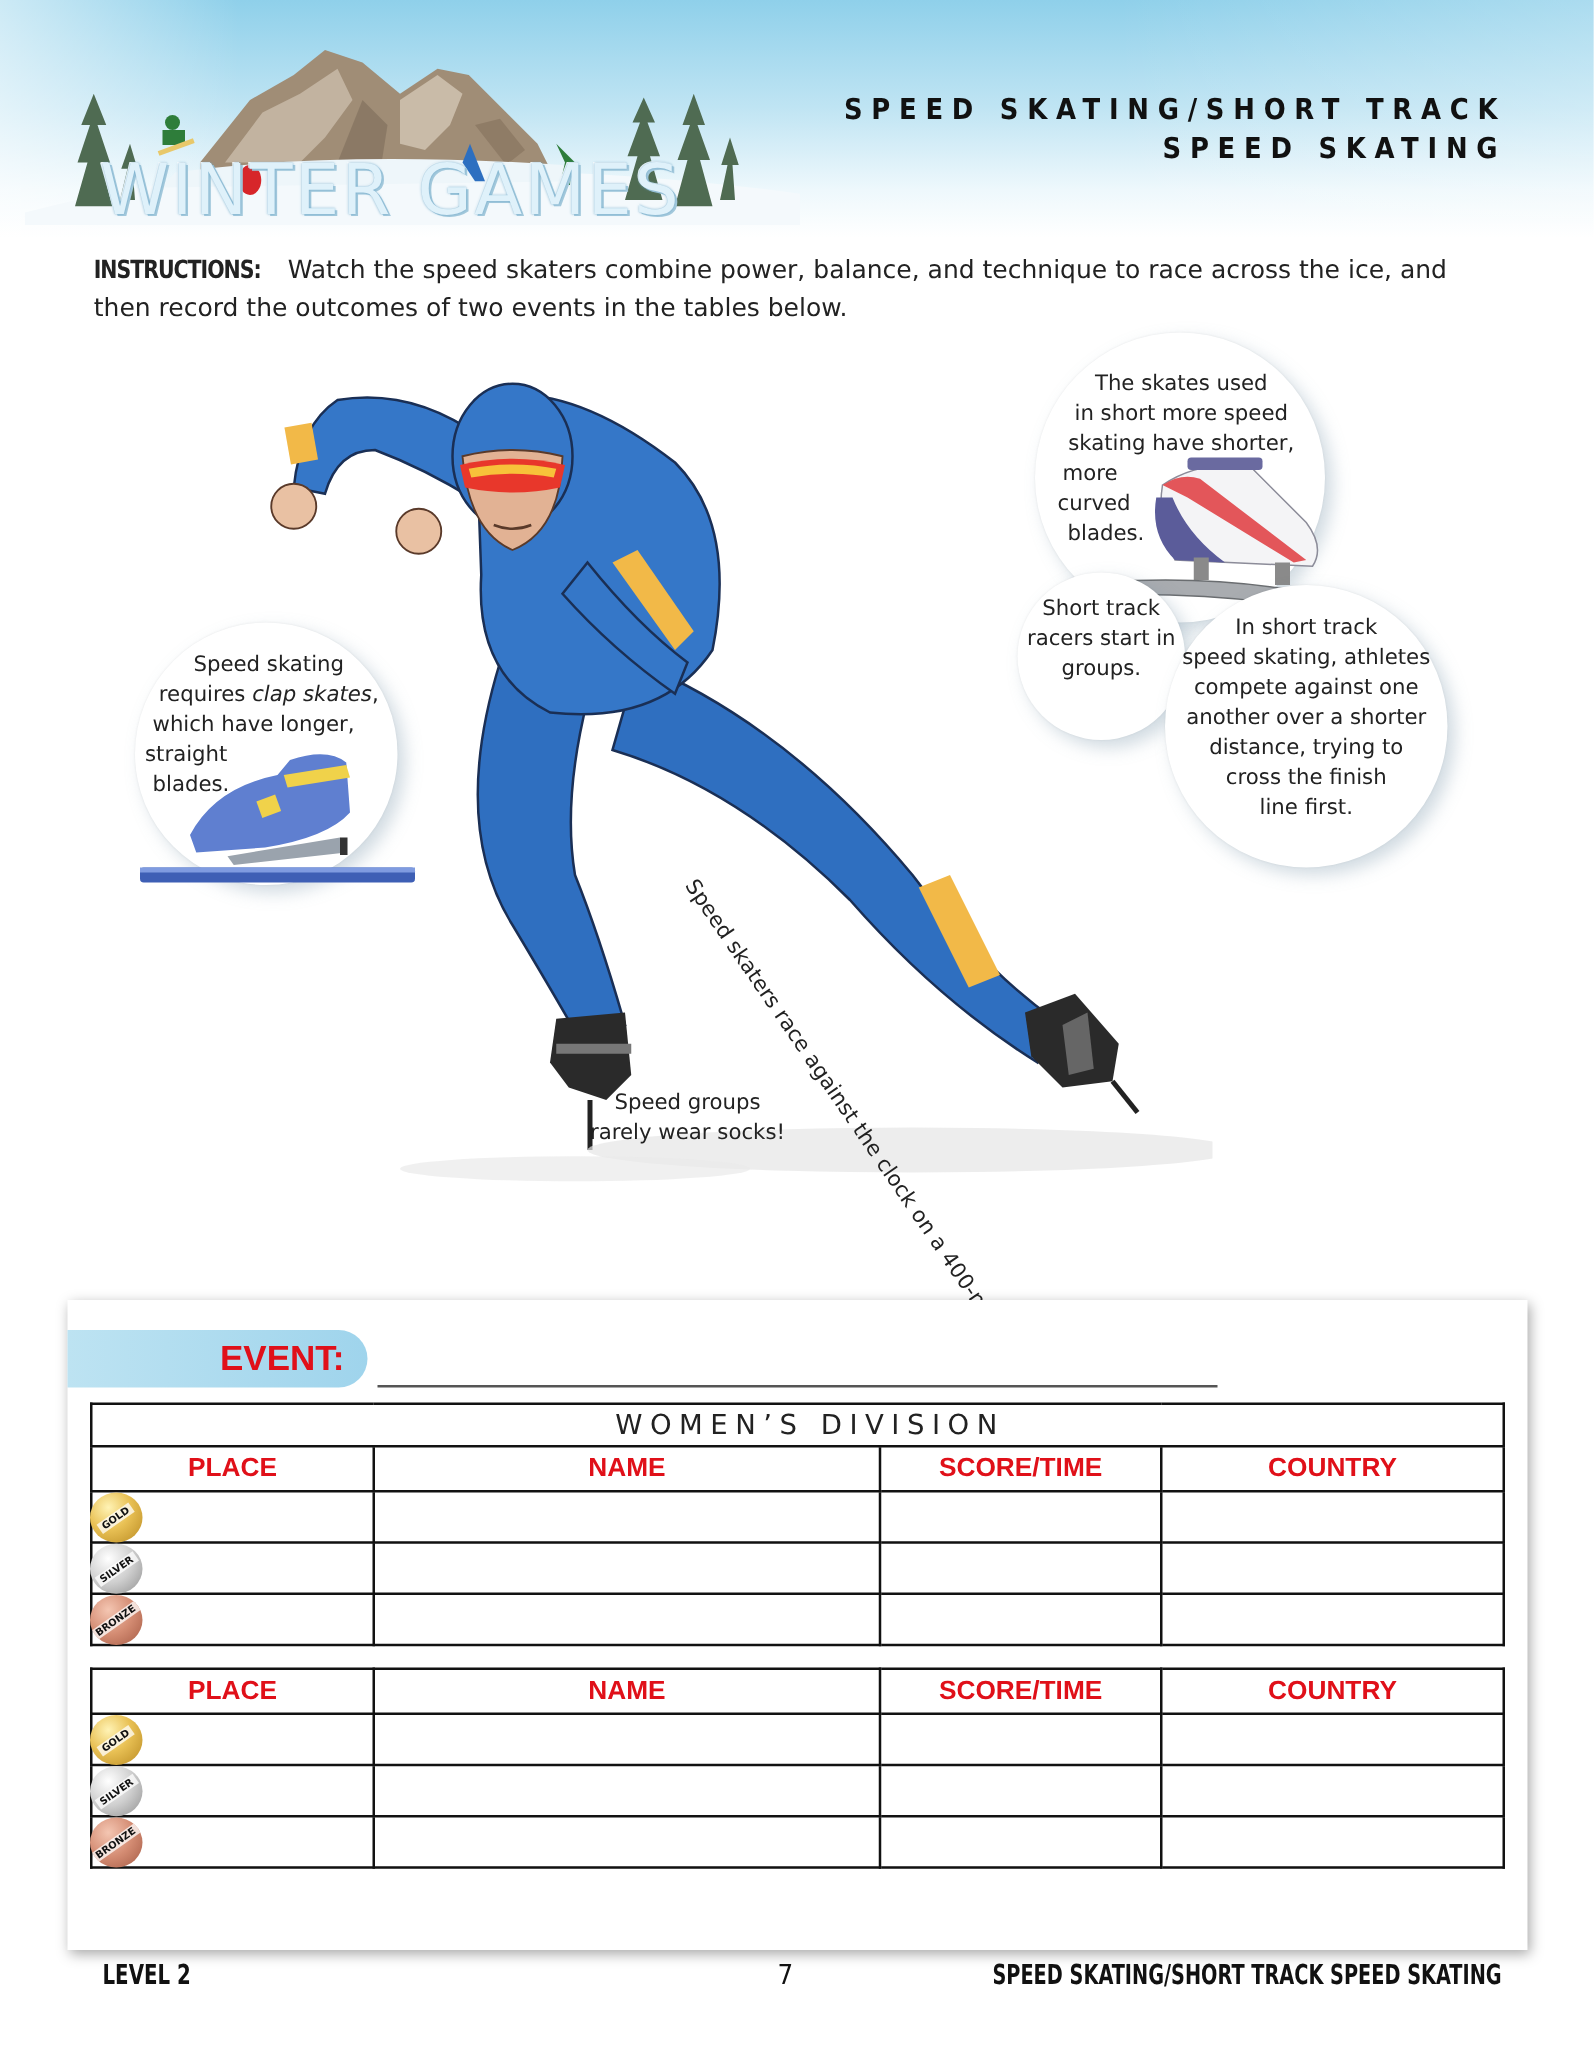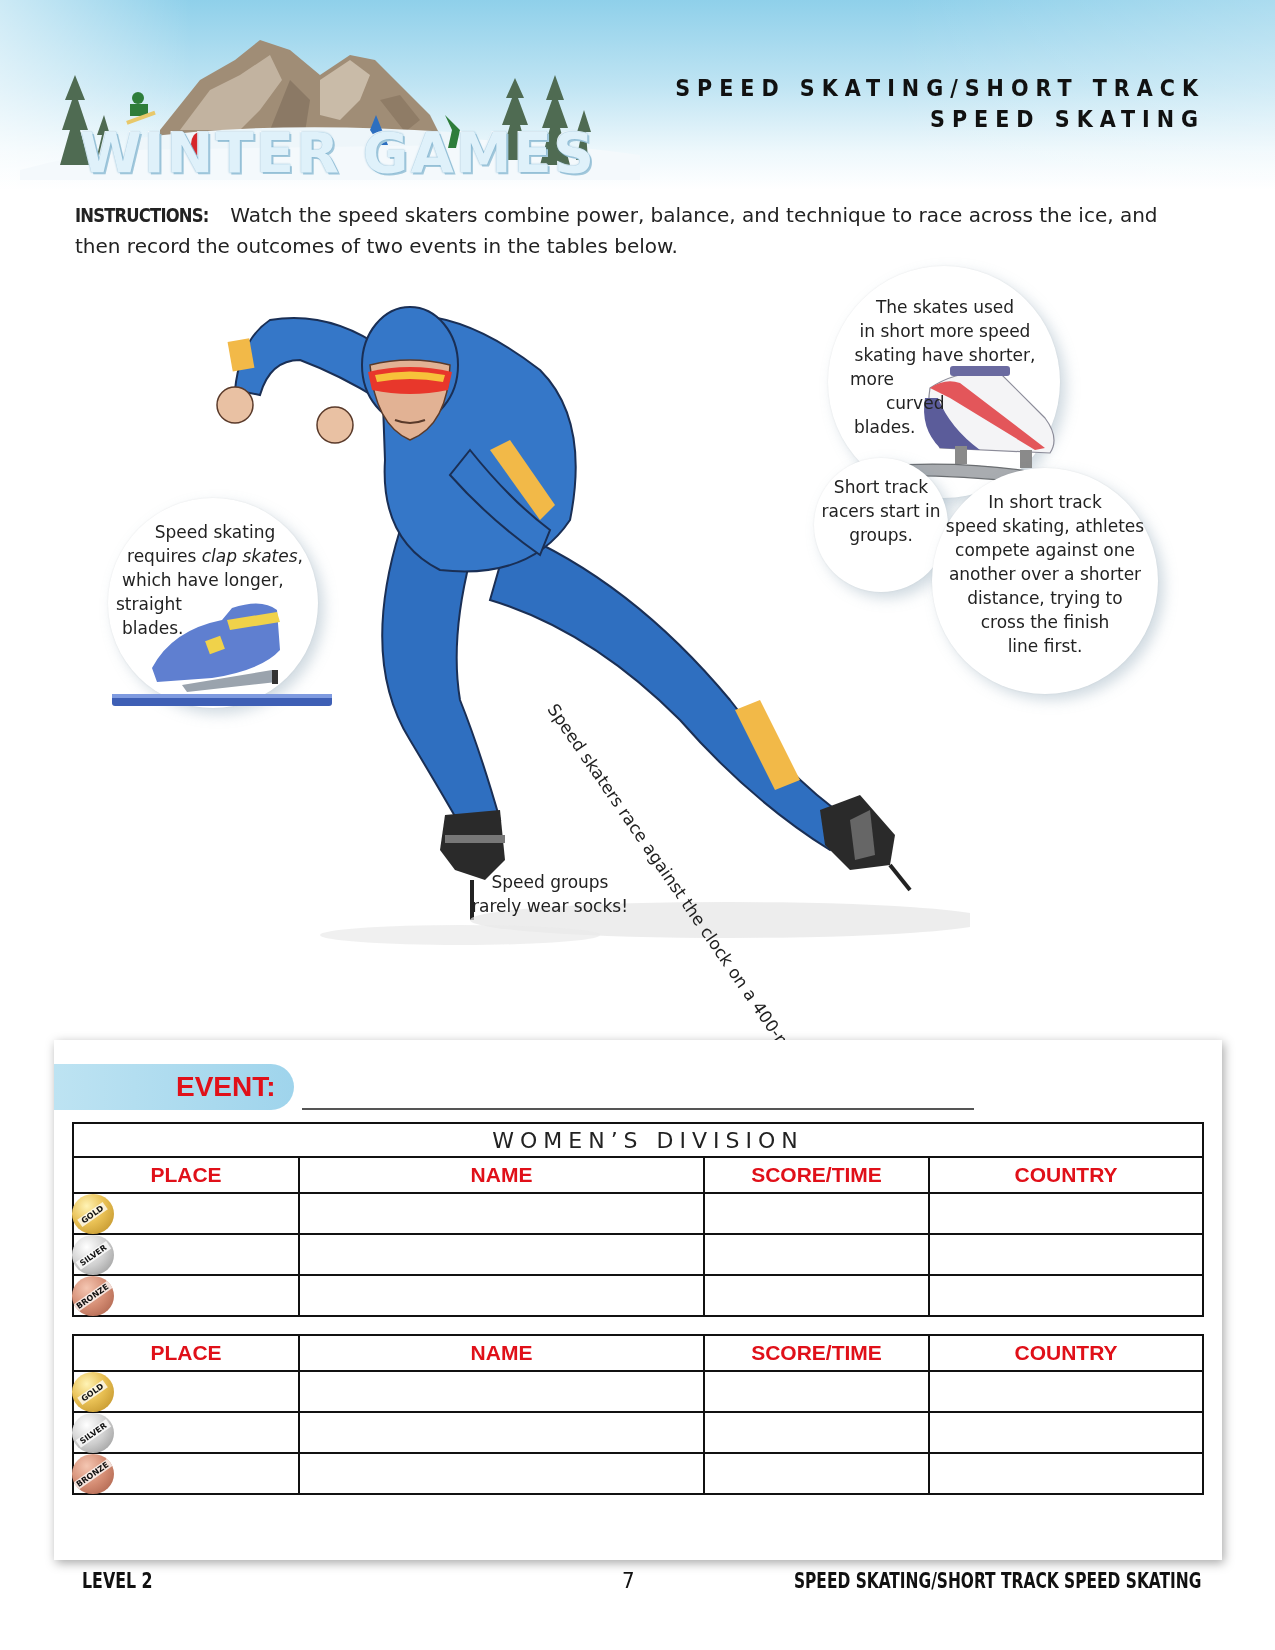--- a/index.html
+++ b/index.html
@@ -13,21 +13,21 @@
   .sky-fade {
     position: absolute; left: 0; top: 0; width: 1275px; height: 190px;
     background: linear-gradient(90deg, rgba(255,255,255,0.55) 0%, rgba(255,255,255,0) 15%, rgba(255,255,255,0) 70%, rgba(255,255,255,0.25) 100%);
   }
 
   
   .logo { position: absolute; left: 20px; top: 20px; width: 620px; height: 160px; }
   .logo svg { width: 100%; height: 100%; }
   .logo-text {
     position: absolute; left: 60px; top: 100px;
-    font-family: "DejaVu Sans", sans-serif; font-weight: bold; font-size: 56px; letter-spacing: 2px;
+    font-family: "DejaVu Sans", sans-serif; font-weight: normal; font-size: 56px; letter-spacing: 2px;
     color: #dff1fa;
     text-shadow: 0 0 2px #6aa6c8, 2px 2px 0 #a4c9dc, -1px -1px 0 #ffffff;
   }
 
   .header-title {
     position: absolute; right: 70px; top: 73px; text-align: right;
     font-family: "DejaVu Sans Condensed", "DejaVu Sans", sans-serif; font-weight: bold;
     font-size: 23px; letter-spacing: 7px; line-height: 31px; color: #111;
   }
 
@@ -221,21 +221,21 @@
     <rect x="80" y="8" width="60" height="10" rx="3" fill="#6a6aa0"></rect>
     <rect x="85" y="88" width="12" height="18" fill="#8a8a8a"></rect>
     <rect x="150" y="92" width="12" height="18" fill="#8a8a8a"></rect>
     <path d="M10 108 Q120 100 215 125 L212 135 Q120 115 8 118 Z" fill="#a9acb0" stroke="#6a6d70" stroke-width="1.2"></path>
   </svg>
   <div class="callout" style="left:740px; top:15px; width:210px;">
     <div>The skates used</div>
     <div>in short more speed</div>
     <div>skating have shorter,</div>
     <div style="text-align:left; padding-left:10px;">more</div>
-    <div style="text-align:left; padding-left:6px;margin-left:40px;">curved</div>
+    <div style="text-align:left; padding-left:6px;">curved</div>
     <div style="text-align:left; padding-left:14px;">blades.</div>
   </div>
 
   <div class="bubble" style="left:714px; top:178px; width:134px; height:134px;"></div>
   <div class="callout" style="left:714px; top:195px; width:134px;">
     <div>Short track</div>
     <div>racers start in</div>
     <div>groups.</div>
   </div>
 

